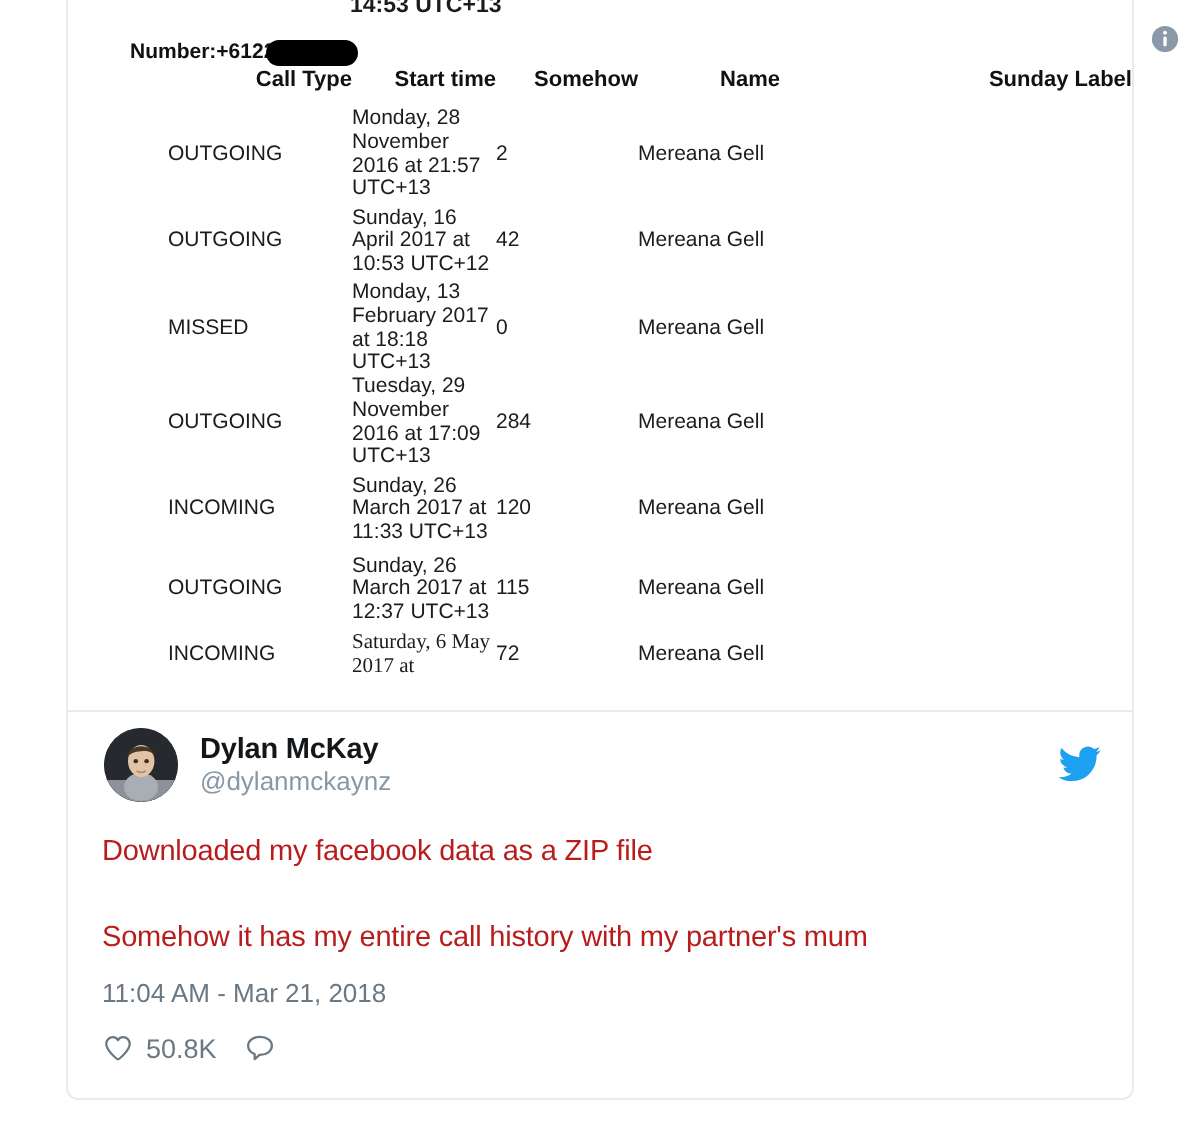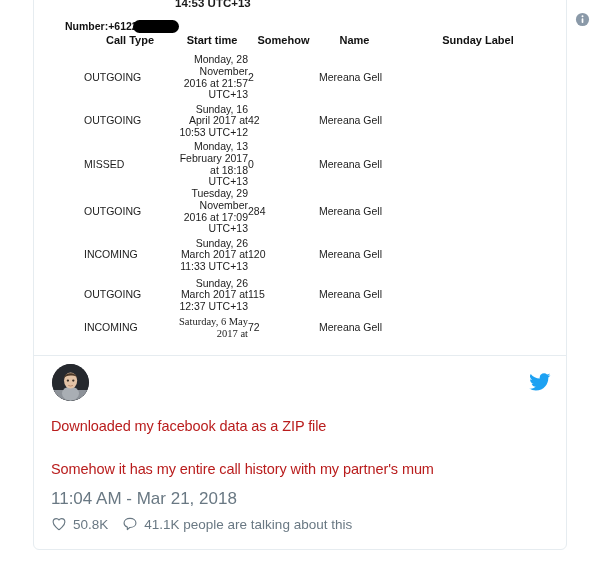--- a/index.html
+++ b/index.html
@@ -82,42 +82,42 @@
   
   #call-table {
     position: absolute;
     left: 0;
     top: 41px;
     width: 532px;
     border-collapse: collapse;
     table-layout: fixed;
   }
   #call-table th {
-    text-align: center;
+    text-align: right;
     font-size: 11px;
     font-weight: bold;
     color: #111;
     padding: 2px 0 8px 0;
     vertical-align: top;
   }
   #call-table td {
     font-size: 10.5px;
     color: #1c1c1c;
     vertical-align: middle;
     padding: 0;
     line-height: 11.6px;
   }
   .col-type   { width: 92px; padding-left: 50px !important; }
   .col-start  { width: 72px; }
   .col-dur    { width: 71px; }
   .col-name   { width: 71px; }
   .col-label  { width: auto; }
 
   td.cell-type  { padding-left: 50px !important; }
-  td.cell-start { padding-right: 6px; text-align: right; }
+  td.cell-start { padding-right: 6px; }
 
   .row-tall td { height: 47px; }
   .row-med  td { height: 40px; }
   .row-last td { height: 26px; vertical-align: top; padding-top: 4px; }
 
   .start-clip {
     display: block;
     max-height: 24px;
     overflow: hidden;
     font-family: Liberation Serif, serif;
@@ -191,21 +191,21 @@
     letter-spacing: -.1px;
     white-space: nowrap;
   }
   #tweet-line-1 { top: 62px; }
   #tweet-line-2 { top: 105px; }
 
   #tweet-timestamp {
     position: absolute;
     left: 17px;
     top: 133px;
-    font-size: 17px;
+    font-size: 13px;
     color: #697883;
   }
 
   #engagement-row {
     position: absolute;
     left: 17px;
     top: 160px;
     display: flex;
     align-items: center;
     font-size: 13.5px;
@@ -326,20 +326,24 @@
             <rect y="26" width="37" height="11" fill="#8d9299"></rect>
             <ellipse cx="18.5" cy="29.5" rx="8.5" ry="7" fill="#a9aeb4"></ellipse>
             <ellipse cx="18.6" cy="16.5" rx="6.6" ry="8" fill="#e3c3a6"></ellipse>
             <path d="M11.8 14.5 C12.2 7.4 25.2 7.2 25.4 14.8 C24.6 12.2 22.6 11.2 18.6 11.6 C15.2 11.9 13.1 12.6 11.8 14.5 Z" fill="#4a3726"></path>
             <ellipse cx="15.9" cy="16.6" rx="1.15" ry="1.05" fill="#3a3026"></ellipse>
             <ellipse cx="21.3" cy="16.6" rx="1.15" ry="1.05" fill="#3a3026"></ellipse>
             <path d="M16.6 21.6 q2 1.1 4 0" stroke="#b9876d" stroke-width="0.9" fill="none" stroke-linecap="round"></path>
           </g>
         </svg>
       </div>
+      <div id="author-block">
+        <div id="author-name">Dylan McKay</div>
+        <div id="author-handle">@dylanmckaynz</div>
+      </div>
     </div>
 
     <div id="twitter-bird">
       <svg width="22" height="18" viewBox="0 0 24 20" xmlns="http://www.w3.org/2000/svg" aria-hidden="true">
         <path fill="#1da1f2" d="M23.6 2.4c-.9.4-1.8.65-2.8.78a4.85 4.85 0 0 0 2.14-2.68c-.94.56-1.98.96-3.08 1.18A4.85 4.85 0 0 0 11.6 5.1c0 .38.04.75.12 1.1A13.76 13.76 0 0 1 1.7 1.16a4.85 4.85 0 0 0 1.5 6.48 4.8 4.8 0 0 1-2.2-.6v.06a4.86 4.86 0 0 0 3.9 4.76 4.9 4.9 0 0 1-2.2.08 4.86 4.86 0 0 0 4.54 3.37A9.75 9.75 0 0 1 0 17.35 13.73 13.73 0 0 0 7.44 19.5c8.92 0 13.8-7.39 13.8-13.8l-.02-.63A9.85 9.85 0 0 0 23.6 2.4z"></path>
       </svg>
     </div>
 
     <div class="tweet-line" id="tweet-line-1">Downloaded my facebook data as a ZIP file</div>
     <div class="tweet-line" id="tweet-line-2">Somehow it has my entire call history with my partner's mum</div>
@@ -354,21 +358,20 @@
           </svg>
         </span>
         <span class="eng-text">50.8K</span>
       </div>
       <div class="eng-item">
         <span class="eng-icon">
           <svg width="16" height="16" viewBox="0 0 24 24" xmlns="http://www.w3.org/2000/svg" aria-hidden="true">
             <path d="M12 3.6 C6.9 3.6 3.1 6.6 3.1 10.4 C3.1 13.1 5.0 15.5 8.0 16.6 L8.0 20.4 L11.6 17.2 C11.7 17.2 11.9 17.2 12 17.2 C17.1 17.2 20.9 14.2 20.9 10.4 C20.9 6.6 17.1 3.6 12 3.6 Z" fill="none" stroke="#697883" stroke-width="1.7" stroke-linejoin="round"></path>
           </svg>
         </span>
-        <span class="eng-text">41.1K people are talking about this</span>
       </div>
     </div>
   </div>
 </div>
 
 <div id="info-icon">
   <svg width="15" height="15" viewBox="0 0 16 16" xmlns="http://www.w3.org/2000/svg" aria-hidden="true">
     <circle cx="8" cy="8" r="7" fill="#8a99a8"></circle>
     <circle cx="8" cy="4.6" r="1.05" fill="#ffffff"></circle>
     <rect x="7.1" y="6.6" width="1.8" height="5.2" rx="0.8" fill="#ffffff"></rect>

